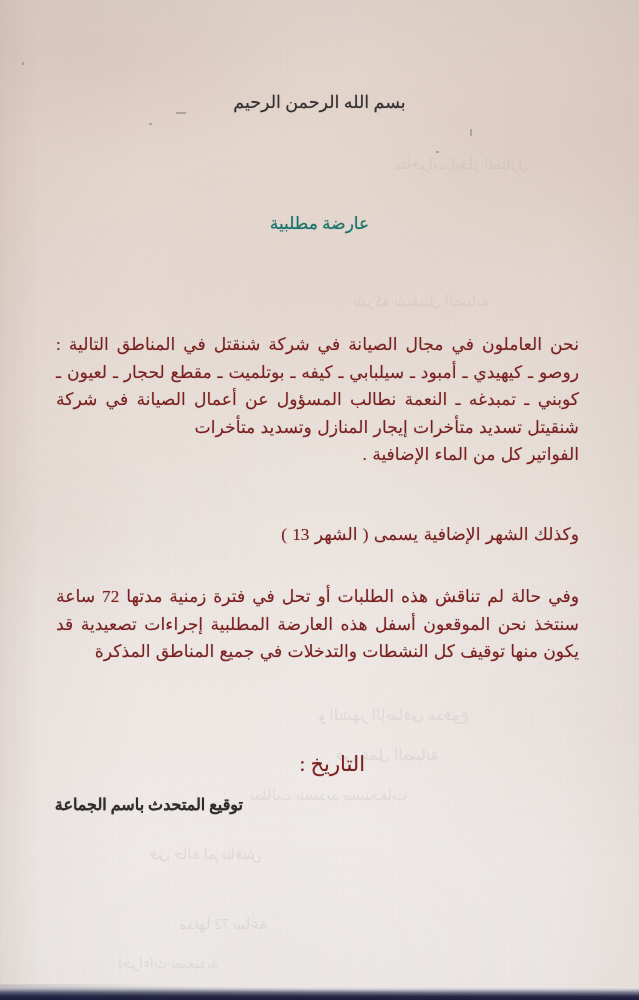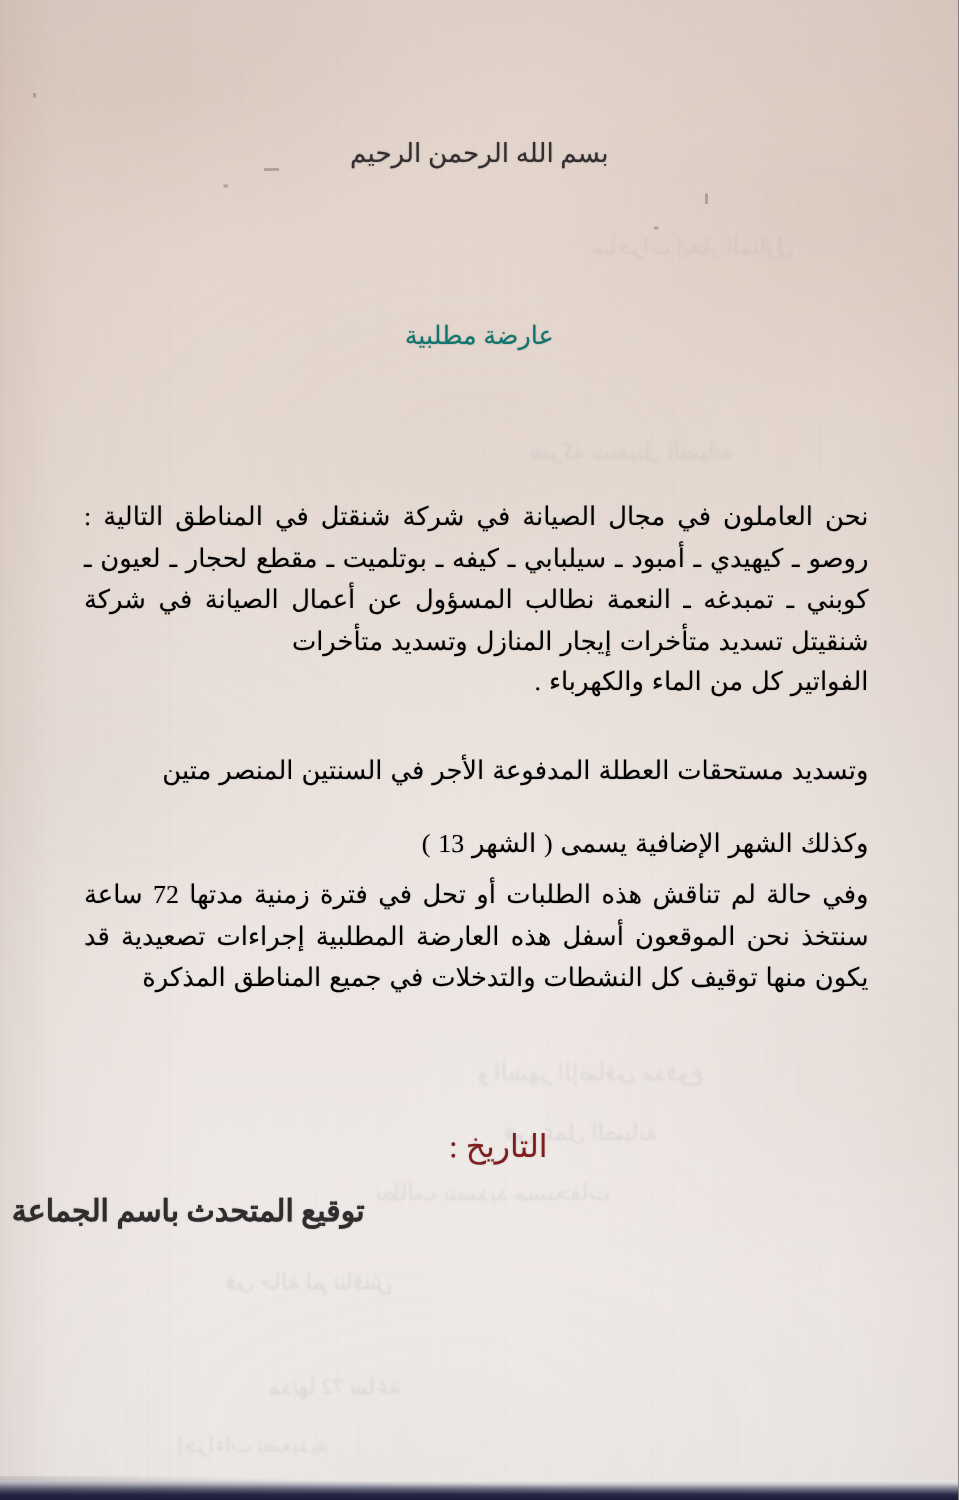--- a/index.html
+++ b/index.html
@@ -141,21 +141,21 @@
   }
 
   .body-block {
     position: absolute;
     right: 60px;
     left: 56px;
     text-align: justify;
     text-align-last: right;
     font-size: 17.2px;
     line-height: 27.6px;
-    color: #000000;
+    color: #7f1d1d;
     text-shadow: 0 0 1.0px rgba(70,66,70,0.38);
     word-spacing: 1px;
   }
   .body-block.p1 { top: 331px; }
   .body-block.p2 { top: 500px; }
   .body-block.p3 { top: 583px; }
 
   .body-block .last-line {
     display: block;
     text-align: right;
@@ -167,21 +167,21 @@
     right: 274px;
     font-size: 21px;
     color: #7f1d1d;
     text-shadow: 0 0 1.0px rgba(70,66,70,0.38);
   }
 
   .sig-name {
     position: absolute;
     top: 795px;
     right: 396px;
-    font-size: 20px;
+    font-size: 16px;
     font-weight: bold;
     color: #2f2c2e;
     text-shadow: 0 0 0.9px rgba(50,46,50,0.5);
   }
 
   
   .ghost-layer {
     position: absolute;
     inset: 0;
     z-index: 3;
@@ -245,25 +245,24 @@
   <div class="speck" style="left:436px; top:151px; width:3px; height:2px;"></div>
 
   <div class="content">
 
     <div class="line-basmala">بسم الله الرحمن الرحيم</div>
 
     <div class="doc-title">عارضة مطلبية</div>
 
     <div class="body-block p1">
       <span>نحن العاملون في مجال الصيانة في شركة شنقتل في  المناطق التالية : روصو ـ كيهيدي ـ أمبود ـ سيلبابي  ـ  كيفه ـ بوتلميت ـ مقطع لحجار  ـ لعيون ـ كوبني ـ تمبدغه  ـ النعمة نطالب المسؤول عن أعمال الصيانة في شركة شنقيتل تسديد متأخرات إيجار المنازل وتسديد متأخرات</span>
-      <span class="last-line">الفواتير كل من الماء والكهرباء .</span>
+      <span class="last-line">الفواتير كل من الماء الإضافية .</span>
     </div>
 
     <div class="body-block p2">
-      <span>وتسديد مستحقات  العطلة المدفوعة الأجر في السنتين المنصر متين</span>
       <span class="last-line" style="text-align:center;margin-top:21px;">وكذلك الشهر الإضافية يسمى ( الشهر 13 )</span>
     </div>
 
     <div class="body-block p3">
       <span>وفي حالة لم تناقش هذه الطلبات أو تحل في فترة زمنية مدتها 72 ساعة سنتخذ نحن الموقعون أسفل هذه العارضة المطلبية  إجراءات تصعيدية قد يكون منها توقيف كل النشطات والتدخلات في جميع المناطق المذكرة</span>
     </div>
 
     <div class="sig-date">التاريخ :</div>
 
     <div class="sig-name">توقيع المتحدث باسم الجماعة</div>

